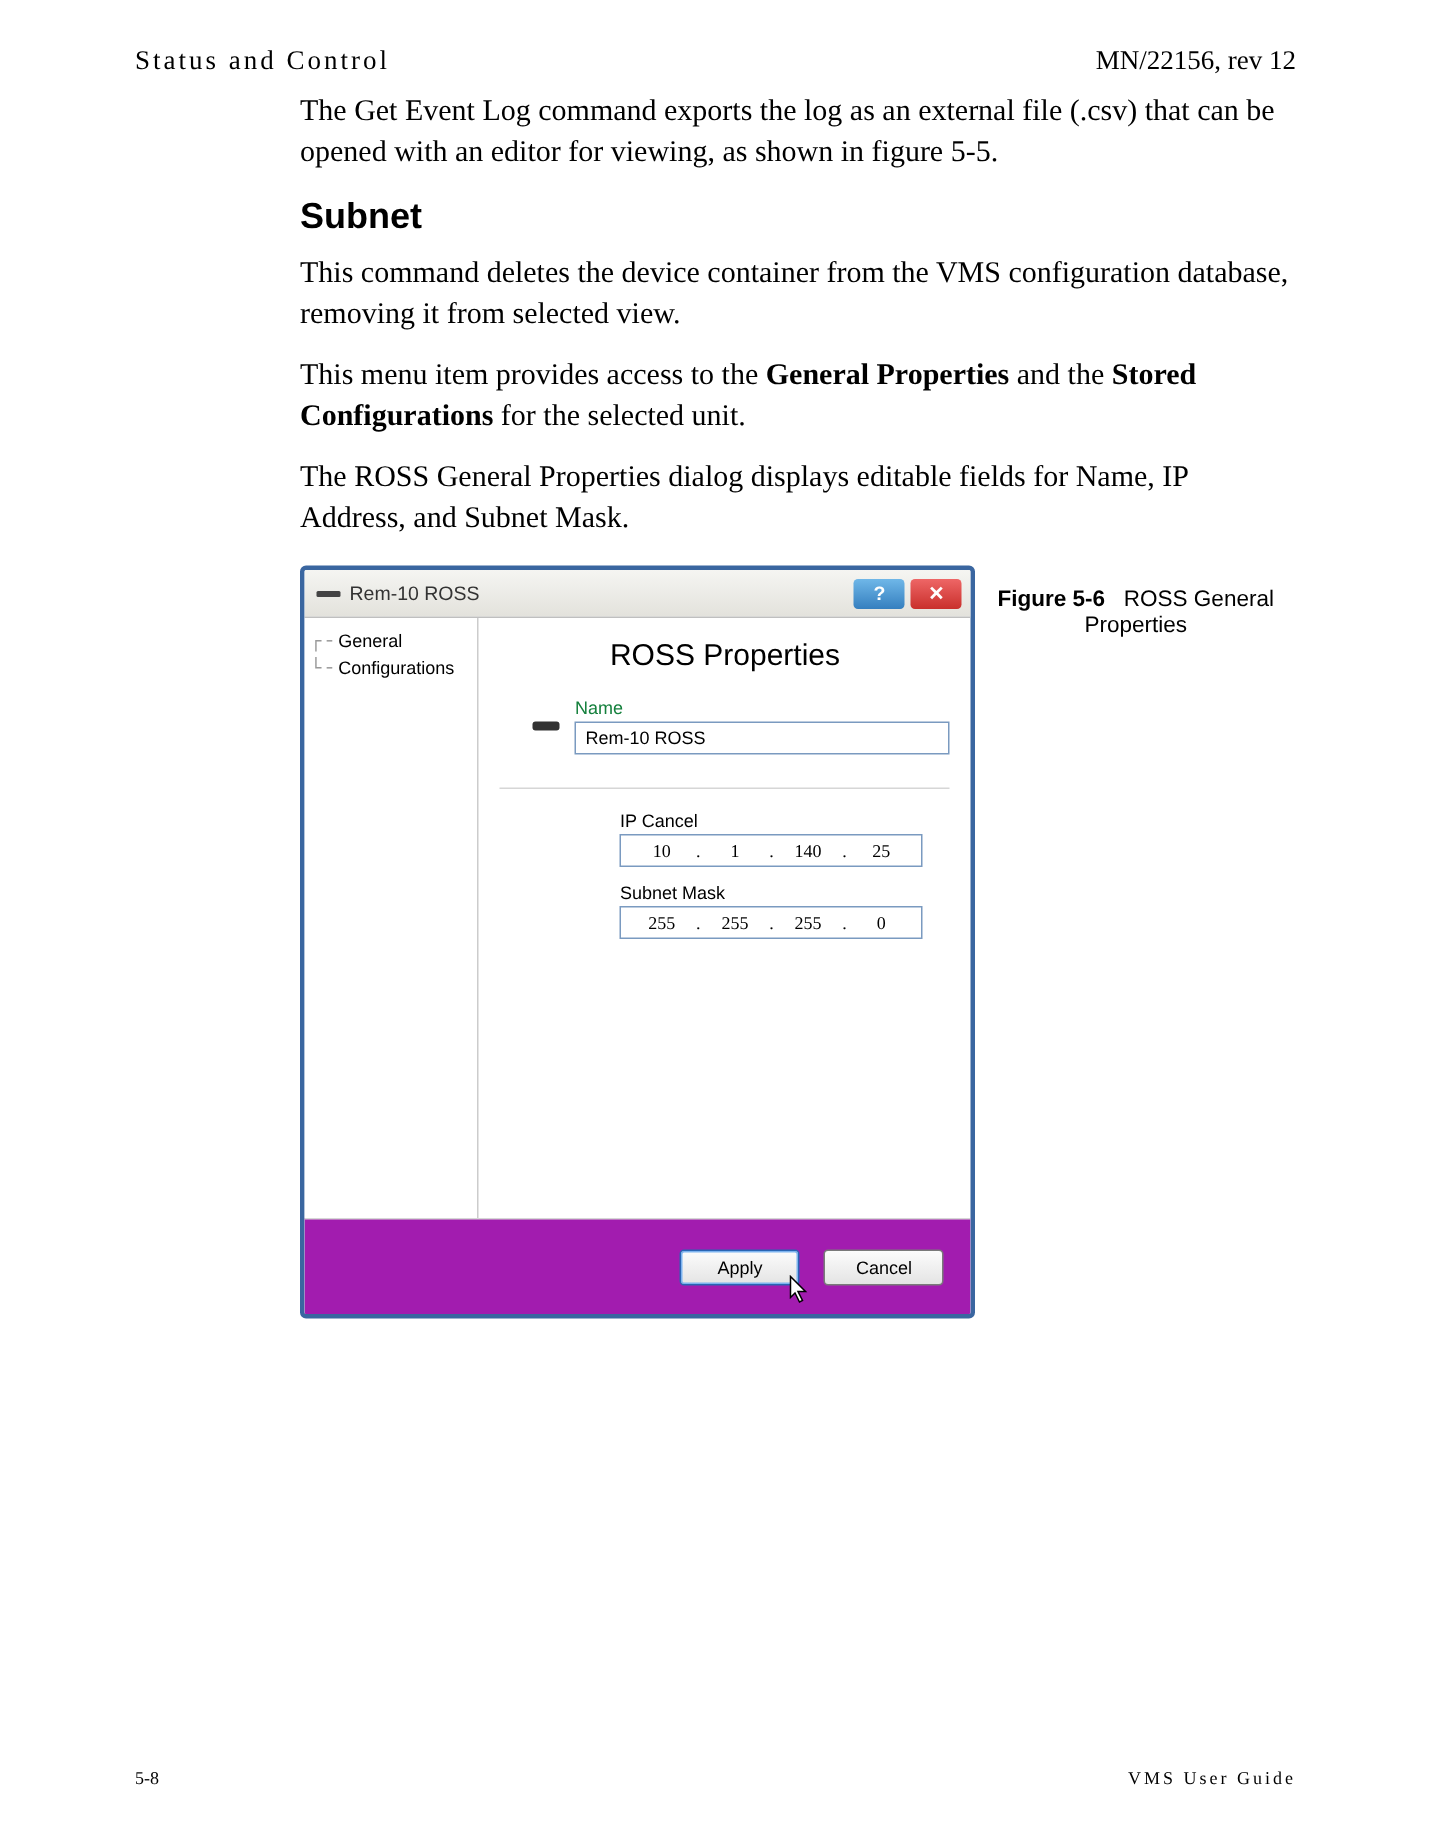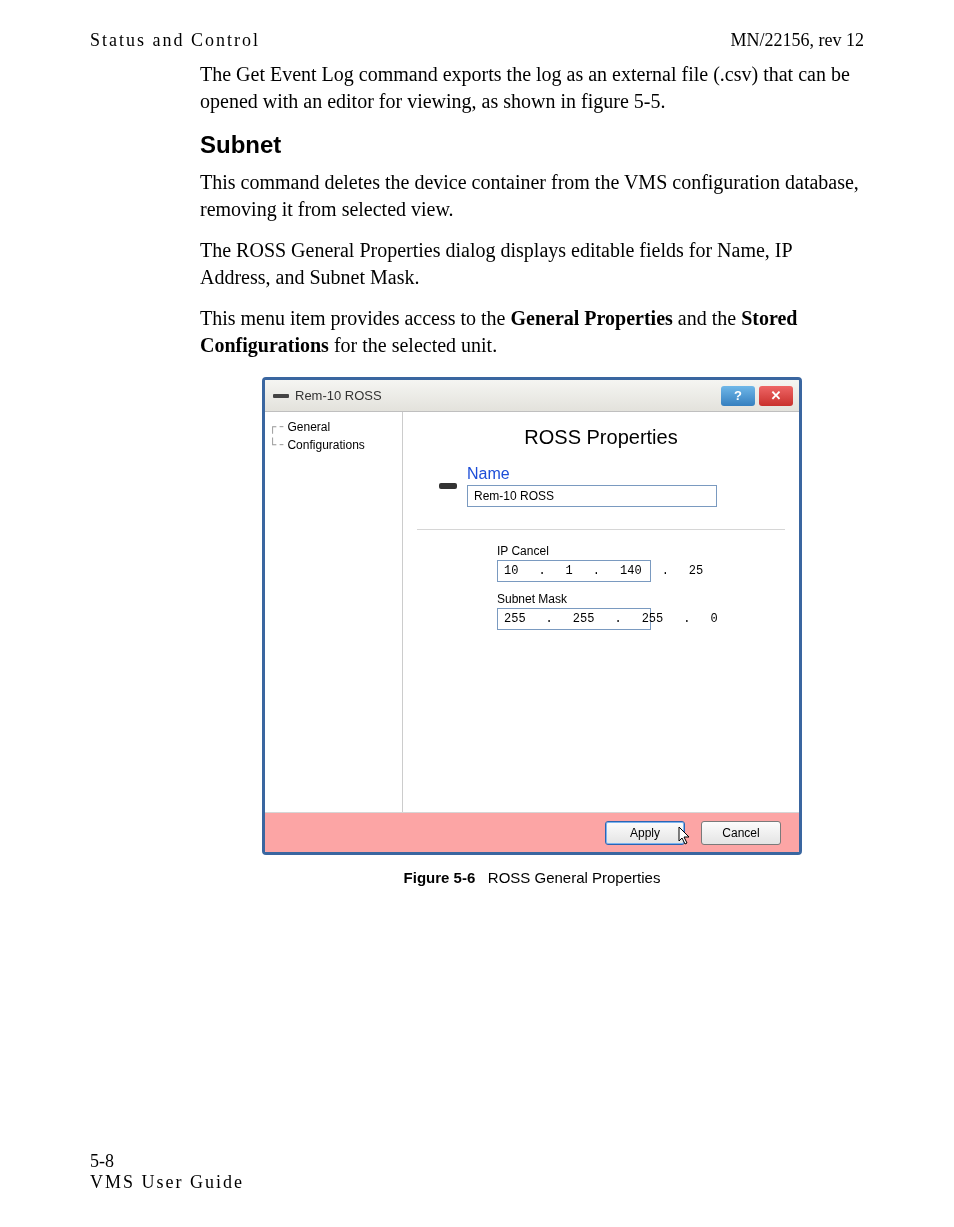--- a/index.html
+++ b/index.html
@@ -32,22 +32,22 @@
   h2.section-heading {
     font-family: Arial, Helvetica, sans-serif;
     font-weight: bold;
     font-size: 24px;
     margin: 16px 0 10px 0;
   }
   .bold { font-weight: bold; }
   
   .figure-wrap {
     display: flex;
-    flex-direction: column;
-    align-items: center;
+    flex-direction: row;
+    align-items: flex-start;
     margin: 18px 0 24px 0;
   }
   .dialog {
     width: 540px;
     border: 3px solid #3a66a0;
     border-radius: 4px;
     background: #fff;
     overflow: hidden;
   }
   .titlebar {
@@ -108,60 +108,60 @@
     margin: 6px 0 16px 0;
   }
   .name-row {
     display: flex; align-items: center; gap: 10px;
     margin-left: 22px;
   }
   .name-icon {
     width: 18px; height: 6px; background: #333; border-radius: 2px;
   }
   .name-block { display: flex; flex-direction: column; }
-  .fld-label { font-size: 16px; color: #1d4ed8; margin-bottom: 2px; }
+  .fld-label { font-size: 12px; color: #15803d; margin-bottom: 2px; }
   .text-input {
     width: 250px; height: 22px;
     border: 1px solid #7a9ac0;
     padding: 2px 6px;
     font-family: Tahoma, sans-serif;
     font-size: 12px;
     background: #fff;
   }
   .hr-sep {
     margin: 22px 0 14px 0;
     border: none;
     border-top: 1px solid #d6d6d6;
   }
   .ip-group {
     margin-left: 80px;
   }
   .ip-label { font-size: 12px; margin-bottom: 2px; }
   .ip-box {
-    width: 154px; height: 22px;
+    width: 202px; height: 22px;
     border: 1px solid #7a9ac0;
     display: flex; align-items: center;
     padding: 0 6px;
-    font-family: Liberation Mono, monospace;
-    font-size: 12px;
-    gap: 20px;
+    font-family: Liberation Serif, serif;
+    font-size: 12px;
+    gap: 2px;
     margin-bottom: 10px;
   }
   .ip-seg { flex: 1; text-align: center; }
   .ip-dot { color: #000; }
   .dialog-footer {
-    height: 40px;
+    height: 64px;
     border-top: 1px solid #d6d6d6;
     display: flex;
     align-items: center;
     justify-content: flex-end;
     gap: 16px;
     padding-right: 18px;
     position: relative;
-    background: #fca5a5;
+    background: #a21caf;
   }
   .dlg-btn {
     width: 80px; height: 24px;
     border: 1px solid #7a7a7a;
     border-radius: 3px;
     background: linear-gradient(#fcfcfc, #e4e4e4);
     font-family: Tahoma, sans-serif;
     font-size: 12px;
     display: flex; align-items: center; justify-content: center;
     cursor: pointer;
@@ -178,44 +178,43 @@
   .figure-caption {
     font-family: Arial, Helvetica, sans-serif;
     font-size: 15px;
     margin-top: 14px;
     text-align: center;
   }
   .figure-caption .fig-label { font-weight: bold; }
   .footer-row {
     position: absolute;
     left: 90px; right: 90px; bottom: 34px;
-    display: flex; 
-    font-size: 18px;
-    flex-direction: column;
+    display: flex; justify-content: space-between;
+    font-size: 12px;
   }
   .footer-right { letter-spacing: 2px; }
 </style>
 </head>
 <body>
 
 <div class="header-row">
   <div class="header-left">Status and Control</div>
   <div class="header-right">MN/22156, rev 12</div>
 </div>
 
 <div class="body-col">
   <p class="body-text">The Get Event Log command exports the log as an external file (.csv) that can be opened with an editor for viewing, as shown in figure 5-5.</p>
 
   <h2 class="section-heading">Subnet</h2>
   <p class="body-text">This command deletes the device container from the VMS configuration database, removing it from selected view.</p>
 
-  <p class="body-text">The ROSS General Properties dialog displays editable fields for Name, IP Address, and Subnet Mask.</p>
   <p class="body-text">
     <span>This menu item provides access to the </span><span class="bold">General Properties</span><span> and the </span><span class="bold">Stored Configurations</span><span> for the selected unit.</span>
   </p>
+  <p class="body-text">The ROSS General Properties dialog displays editable fields for Name, IP Address, and Subnet Mask.</p>
 
   <div class="figure-wrap">
     <div class="dialog">
 
       <div class="titlebar">
         <div class="titlebar-left">
           <span class="titlebar-icon-bar"></span>
           <span>Rem-10 ROSS</span>
         </div>
         <div class="titlebar-buttons">

